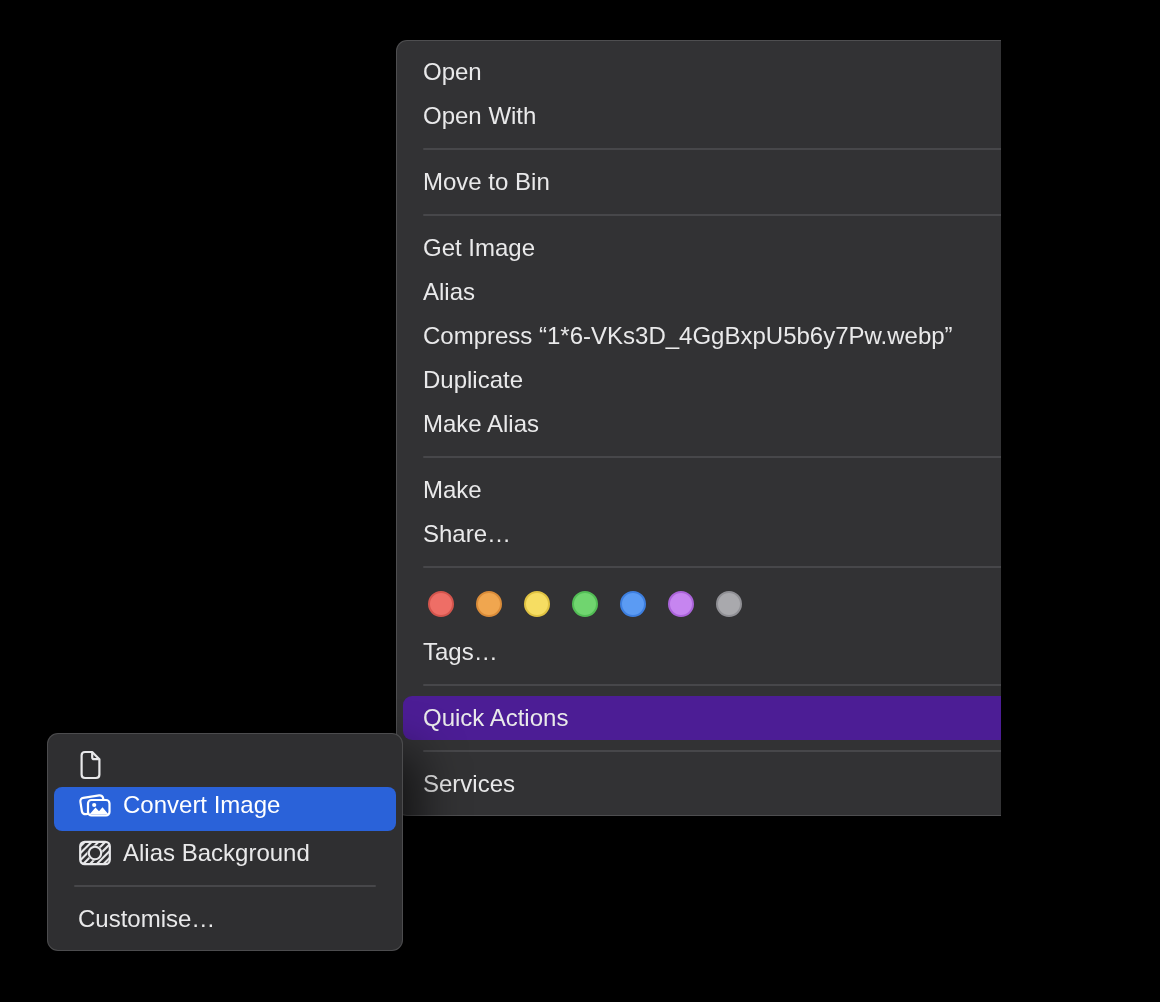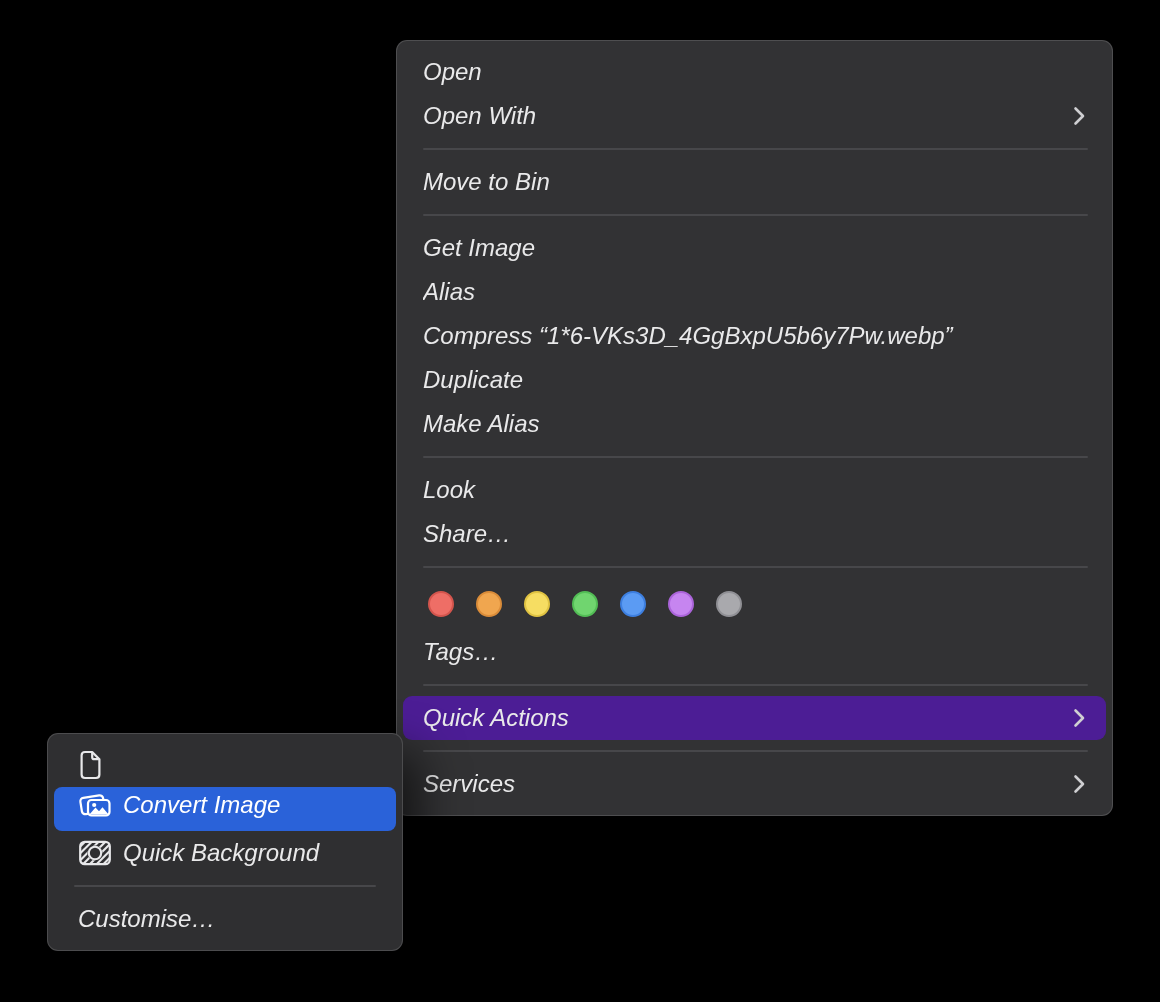--- a/index.html
+++ b/index.html
@@ -1,21 +1,20 @@
 <!DOCTYPE html>
 <html><head>
 <meta charset="utf-8">
 <style>
   * { margin:0; padding:0; box-sizing:border-box; }
   html,body { background:#000; }
   .stage {
-    position:relative; width:1160px; height:1002px; overflow:hidden;
+    position:relative; width:1001px; height:1002px; overflow:hidden;
     background:#000;
     font-family:"Liberation Sans","DejaVu Sans",sans-serif;
-    font-style:italic;
     -webkit-font-smoothing:antialiased;
   }
   .menu {
     position:absolute;
     background:#323234;
     border:1px solid rgba(255,255,255,0.14);
     border-radius:11px;
     padding:9px 0;
     color:#e9e9ea;
     font-size:24px;
@@ -90,21 +89,21 @@
         <span class="label">Compress “1*6-VKs3D_4GgBxpU5b6y7Pw.webp”</span>
       </div>
       <div class="menu-item">
         <span class="label">Duplicate</span>
       </div>
       <div class="menu-item">
         <span class="label">Make Alias</span>
       </div>
       <div class="separator"></div>
       <div class="menu-item">
-        <span class="label">Look</span>
+        <span class="label">Make</span>
       </div>
       <div class="menu-item">
         <span class="label">Share…</span>
       </div>
       <div class="separator"></div>
       <div class="tags-row">
         <span class="tag-dot" style="background: rgb(238, 110, 102); border-color: rgb(212, 85, 77);"></span>
         <span class="tag-dot" style="background: rgb(240, 166, 79); border-color: rgb(218, 140, 57);"></span>
         <span class="tag-dot" style="background: rgb(246, 221, 98); border-color: rgb(224, 195, 66);"></span>
         <span class="tag-dot" style="background: rgb(112, 213, 111); border-color: rgb(82, 189, 85);"></span>
@@ -178,20 +177,20 @@
               <line x1="8" y1="29" x2="38" y2="-1" stroke="#e8e8ea" stroke-width="2.1"></line>
               <line x1="14.8" y1="29" x2="44.8" y2="-1" stroke="#e8e8ea" stroke-width="2.1"></line>
               <line x1="21.6" y1="29" x2="51.6" y2="-1" stroke="#e8e8ea" stroke-width="2.1"></line>
               <line x1="28.400000000000002" y1="29" x2="58.400000000000006" y2="-1" stroke="#e8e8ea" stroke-width="2.1"></line>
             </g>
       <circle cx="17" cy="14" r="7.6" fill="#2f2f31"></circle>
       <circle cx="17" cy="14" r="6.2" stroke="#e8e8ea" stroke-width="2.1"></circle>
       <rect x="2.2" y="2.8" width="29.6" height="22.4" rx="4.5" stroke="#e8e8ea" stroke-width="2.2"></rect>
     </svg>
         </span>
-        <span class="label">Quick Background</span>
+        <span class="label">Alias Background</span>
       </div>
       <div class="separator"></div>
       <div class="menu-item">
         <span class="label">Customise…</span>
       </div>
     </div>
 </div>
 
 </body></html>

